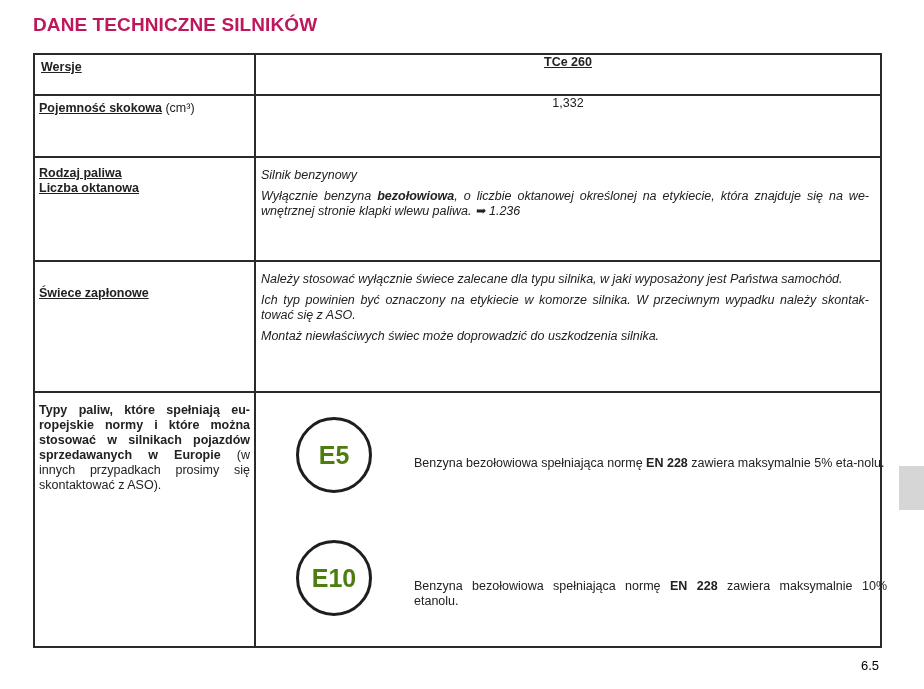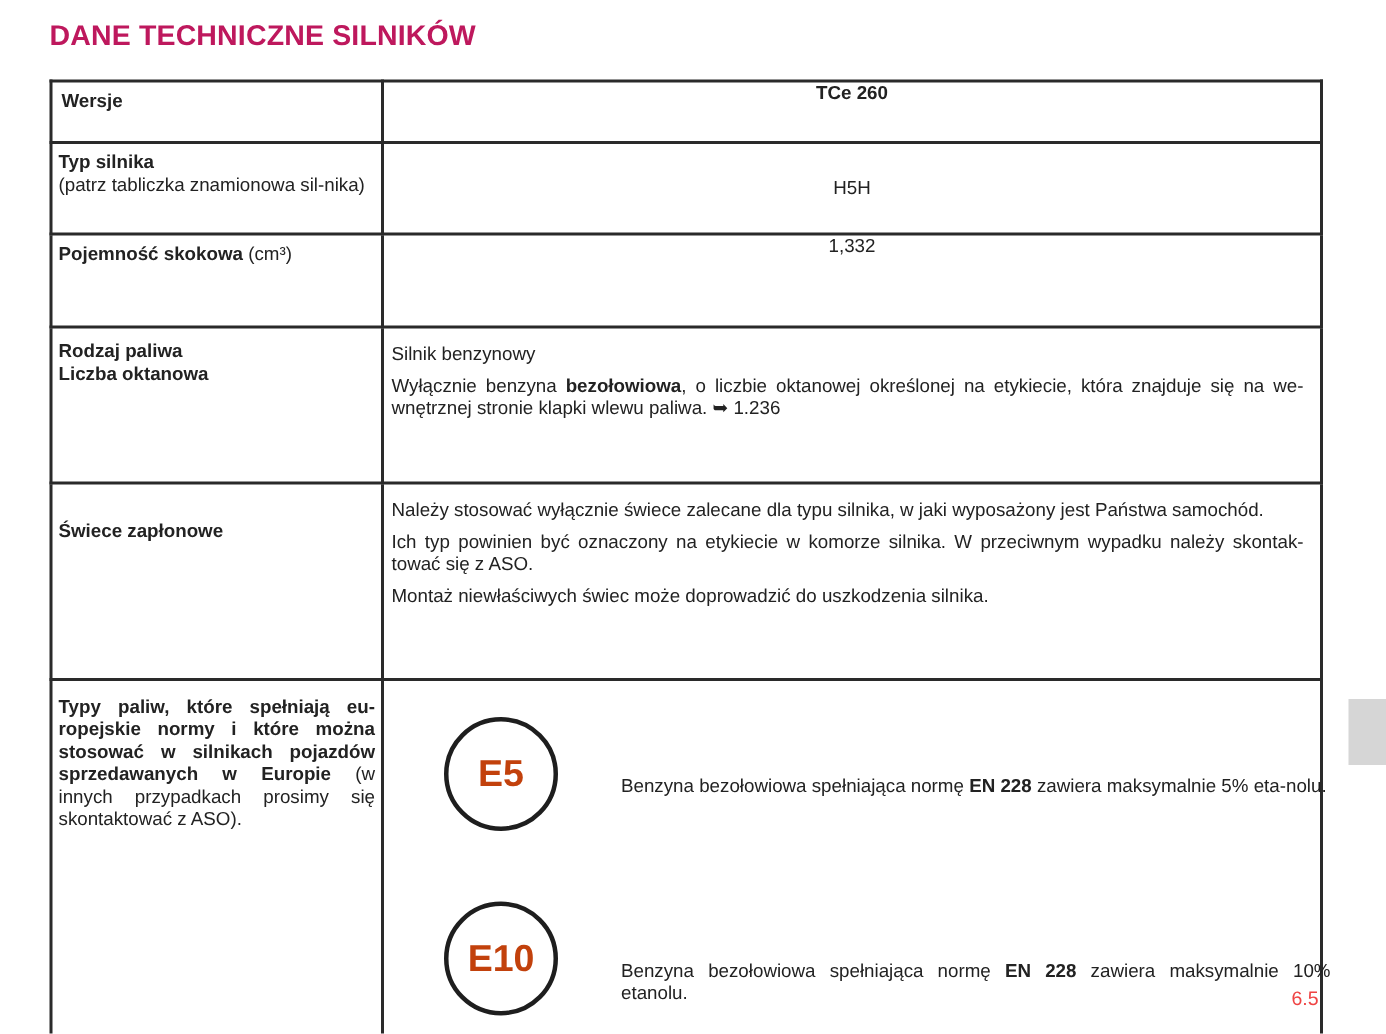--- a/index.html
+++ b/index.html
@@ -4,59 +4,50 @@
 <style>
   html, body { margin:0; padding:0; }
   body { width:924px; height:689px; background:#ffffff; position:relative; overflow:hidden;
          font-family:"Liberation Sans", sans-serif; color:#222; }
   .title { position:absolute; left:33px; top:14px; font-size:19px; font-weight:bold; letter-spacing:0.1px; color:#be185d; }
   table.spec { position:absolute; left:33px; top:53px; width:849px; border-collapse:collapse; table-layout:fixed; }
   table.spec td { border:2px solid #2a2a2a; vertical-align:top; font-size:12.5px; line-height:15px; }
   td.lbl { width:209px; padding:5px 4px 4px 4px; }
   td.val { padding:0 5px; }
   .center { text-align:center; }
-  .b { font-weight:bold; }
+  .b { font-weight:bold;text-decoration:underline; }
   .just { text-align:justify; }
   .p { margin:0; }
   .r-head td { height:30px; vertical-align:middle; }
   .r-head td.lbl { padding-left:6px; }
   .r-typ td { height:50px; }
   .r-poj td { height:51px; vertical-align:middle; }
   .r-pal td { height:90px; }
   .r-swi td { height:101px; }
   .r-typy td { height:239px; }
-  .para { margin:10px 6px 0 0; }
+  .para { margin:10px 6px 0 0;font-style:italic; }
   .para + .para { margin-top:6px; }
   .fuel { position:relative; height:239px; }
   .badge { position:absolute; width:76px; height:76px; border:3px solid #1e1e1e; border-radius:50%;
            display:flex; align-items:center; justify-content:center; font-weight:bold; font-size:25px;
-           box-sizing:border-box; color:#c2410c; }
+           box-sizing:border-box; color:#4d7c0f; }
   .fdesc { position:absolute; left:158px; width:473px; text-align:justify; font-size:12.5px; line-height:15px;margin-top:16px; }
   .tab-marker { position:absolute; left:899px; top:466px; width:25px; height:44px; background:#d6d6d6; }
-  .pagenum { position:absolute; left:861px; top:658px; font-size:13px; color:#ef4444; }
+  .pagenum { position:absolute; left:861px; top:658px; font-size:13px; color:#000000; }
 </style>
 </head>
 <body>
 
 <div class="title">DANE TECHNICZNE SILNIKÓW</div>
 
 <table class="spec">
   <tbody>
       <tr class="r-head">
     <td class="lbl b">Wersje</td>
     <td class="val center b">TCe 260</td>
-  </tr>
-  <tr class="r-typ">
-    <td class="lbl">
-      <div class="b">Typ silnika</div>
-      <div class="just">(patrz tabliczka znamionowa sil-nika)</div>
-    </td>
-    <td class="val" style="vertical-align:middle">
-      <div class="center">H5H</div>
-    </td>
   </tr>
   <tr class="r-poj">
     <td class="lbl">
       <span class="b">Pojemność skokowa</span>
       <span>(cm³)</span>
     </td>
     <td class="val center">1,332</td>
   </tr>
   <tr class="r-pal">
     <td class="lbl" style="padding-top:8px">

